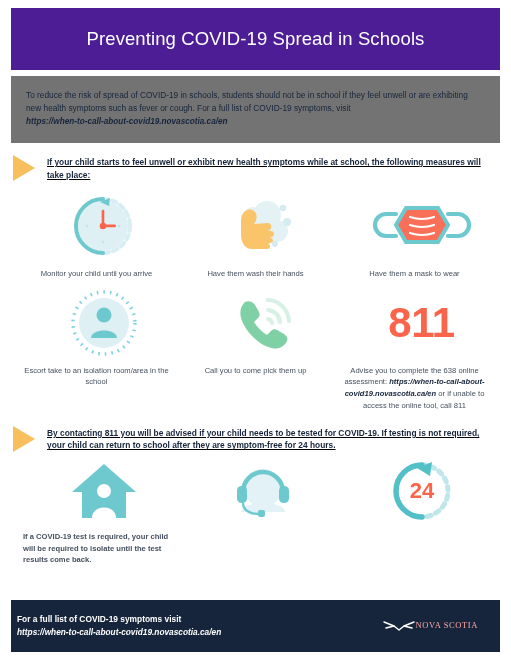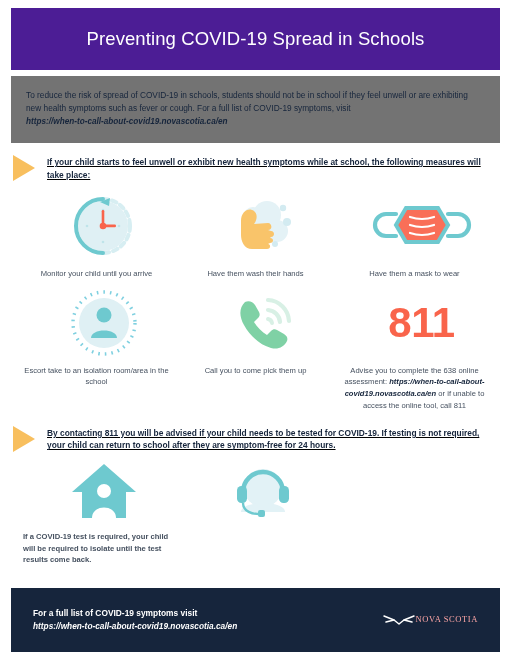--- a/index.html
+++ b/index.html
@@ -138,25 +138,25 @@
     line-height: 1;
   }
 
   
   .footer-band {
     position: absolute;
     left: 11px;
     right: 11px;
     bottom: 10px;
     background: #16253c;
-    height: 64px;
+    height: 52px;
     display: flex;
     align-items: center;
     justify-content: space-between;
-    padding: 0 22px 0 22px;
+    padding: 0 22px 0 6px;
     box-sizing: border-box;
   }
   .footer-text {
     color: #ffffff;
     font-size: 8.4px;
     font-weight: bold;
     line-height: 1.6;
   }
   .footer-url {
     display: block;
@@ -323,20 +323,28 @@
           <path d="M16 32 A20 20 0 0 1 56 32" fill="none" stroke="#6ec9cf" stroke-width="4.5" stroke-linecap="round"></path>
           <rect x="10" y="26" width="10" height="17" rx="4.5" fill="#6ec9cf"></rect>
           <rect x="52" y="26" width="10" height="17" rx="4.5" fill="#6ec9cf"></rect>
           <path d="M16 43 C16 52 26 54 32 54" fill="none" stroke="#6ec9cf" stroke-width="2.4"></path>
           <rect x="31" y="50" width="7" height="7" rx="2" fill="#6ec9cf"></rect>
         </svg>
       </div>
     </div>
 
     <div class="icon-cell">
+      <div class="icon-art">
+        <svg width="70" height="62" viewBox="0 0 70 62">
+          <path d="M35 5 A26 26 0 0 1 35 57" fill="none" stroke="#bfe6ea" stroke-width="5" stroke-dasharray="4 5" stroke-linecap="round"></path>
+          <path d="M35 57 A26 26 0 0 1 35 5" fill="none" stroke="#53bfc7" stroke-width="5.5" stroke-linecap="round"></path>
+          <path d="M30 8 L45 2 L43 16 Z" fill="#53bfc7"></path>
+          <text x="35" y="38" font-family="Liberation Sans, sans-serif" font-size="22" font-weight="bold" fill="#f9644b" text-anchor="middle">24</text>
+        </svg>
+      </div>
     </div>
 
   </div>
   </div>
 
   <div class="footer-band">
     <div class="footer-text">
       <span>For a full list of COVID-19 symptoms visit</span>
       <span class="footer-url">https://when-to-call-about-covid19.novascotia.ca/en</span>
     </div>

